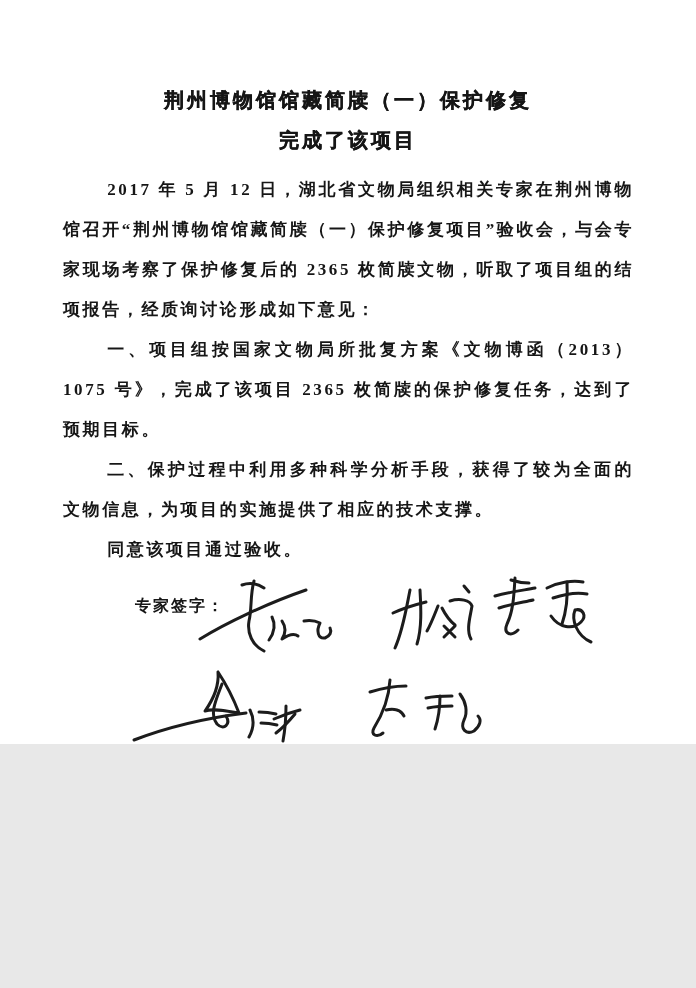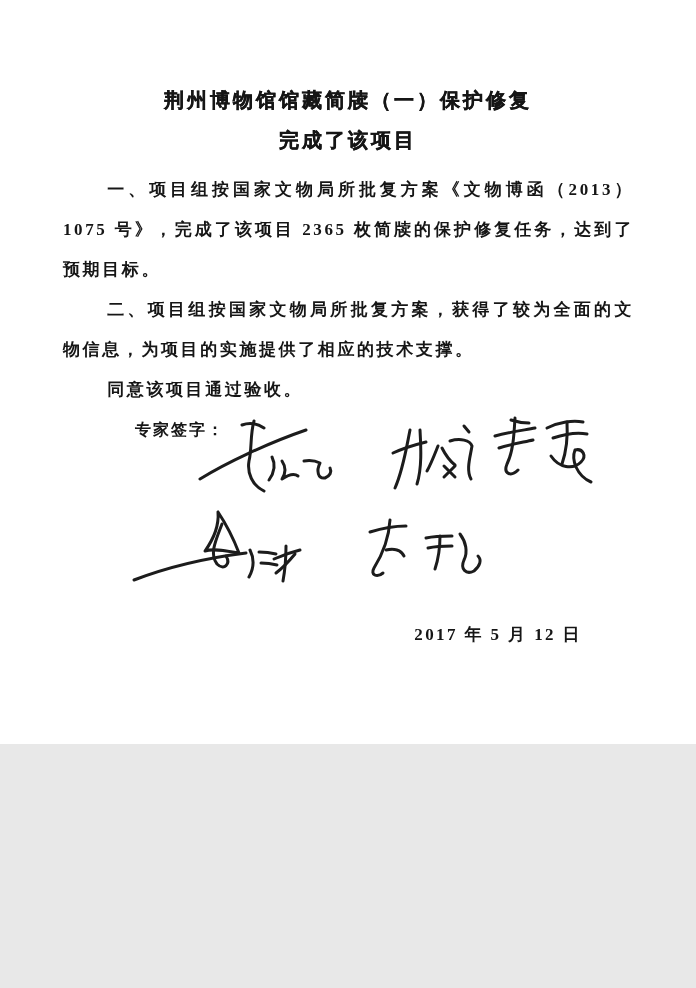--- a/index.html
+++ b/index.html
@@ -39,21 +39,21 @@
     text-indent: 2.6em;
   }
   .signature-block {
     position: relative;
     height: 192px;
     margin-top: 0;
   }
   .signature-label {
     position: absolute;
     left: 135px;
-    top: 10px;
+    top: 26px;
     font-size: 16px;
     font-weight: 600;
     letter-spacing: 2px;
     font-family: Liberation Serif, serif;
   }
   .sig {
     position: absolute;
   }
   .sig svg {
     display: block;
@@ -85,22 +85,23 @@
 <body>
 
 <div class="page">
 
   <div class="title-block">
     <div class="title-line">荆州博物馆馆藏简牍（一）保护修复</div>
     <div class="title-line">完成了该项目</div>
   </div>
 
   <div class="body-block">
+    <p>2017 年 5 月 12 日，湖北省文物局组织相关专家在荆州博物馆召开“荆州博物馆馆藏简牍（一）保护修复项目”验收会，与会专家现场考察了保护修复后的 2365 枚简牍文物，听取了项目组的结项报告，经质询讨论形成如下意见：</p>
     <p>一、项目组按国家文物局所批复方案《文物博函（2013）1075 号》，完成了该项目 2365 枚简牍的保护修复任务，达到了预期目标。</p>
-    <p>二、项目组按国家文物局所批复方案，获得了较为全面的文物信息，为项目的实施提供了相应的技术支撑。</p>
+    <p>二、保护过程中利用多种科学分析手段，获得了较为全面的文物信息，为项目的实施提供了相应的技术支撑。</p>
     <p>同意该项目通过验收。</p>
   </div>
 
   <div class="signature-block">
     <span class="signature-label">专家签字：</span>
 
     <div class="sig sig-1" aria-label="李化元">
       <svg viewBox="0 0 145 82">
         <path d="M50,10 C58,7 66,9 72,13"></path>
         <path d="M62,6 C58,20 60,34 57,46 C55,58 60,70 72,76"></path>

